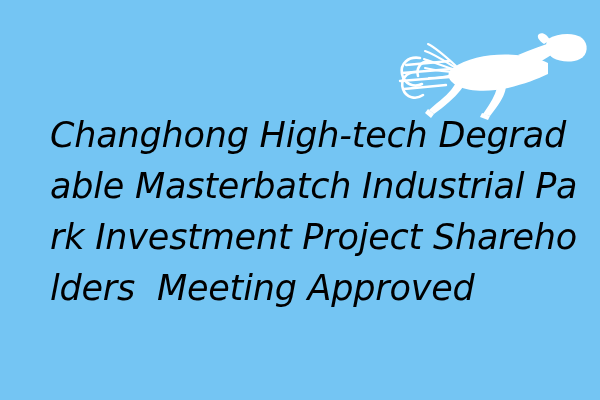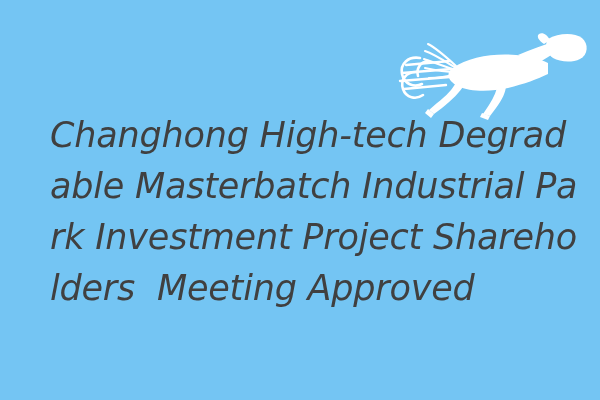--- a/index.html
+++ b/index.html
@@ -43,21 +43,21 @@
     top: 110px;
     width: 530px;
     margin: 0;
     padding: 0;
     font-family: "DejaVu Sans", "Liberation Sans", sans-serif;
     font-style: italic;
     font-weight: 400;
     font-size: 35px;
     line-height: 51px;
     letter-spacing: -0.2px;
-    color: #404040;
+    color: #000000;
     white-space: pre-wrap;
     word-break: break-all;
     text-rendering: optimizeLegibility;
   }
 </style>
 </head>
 <body>
 
 <div class="banner">
 

